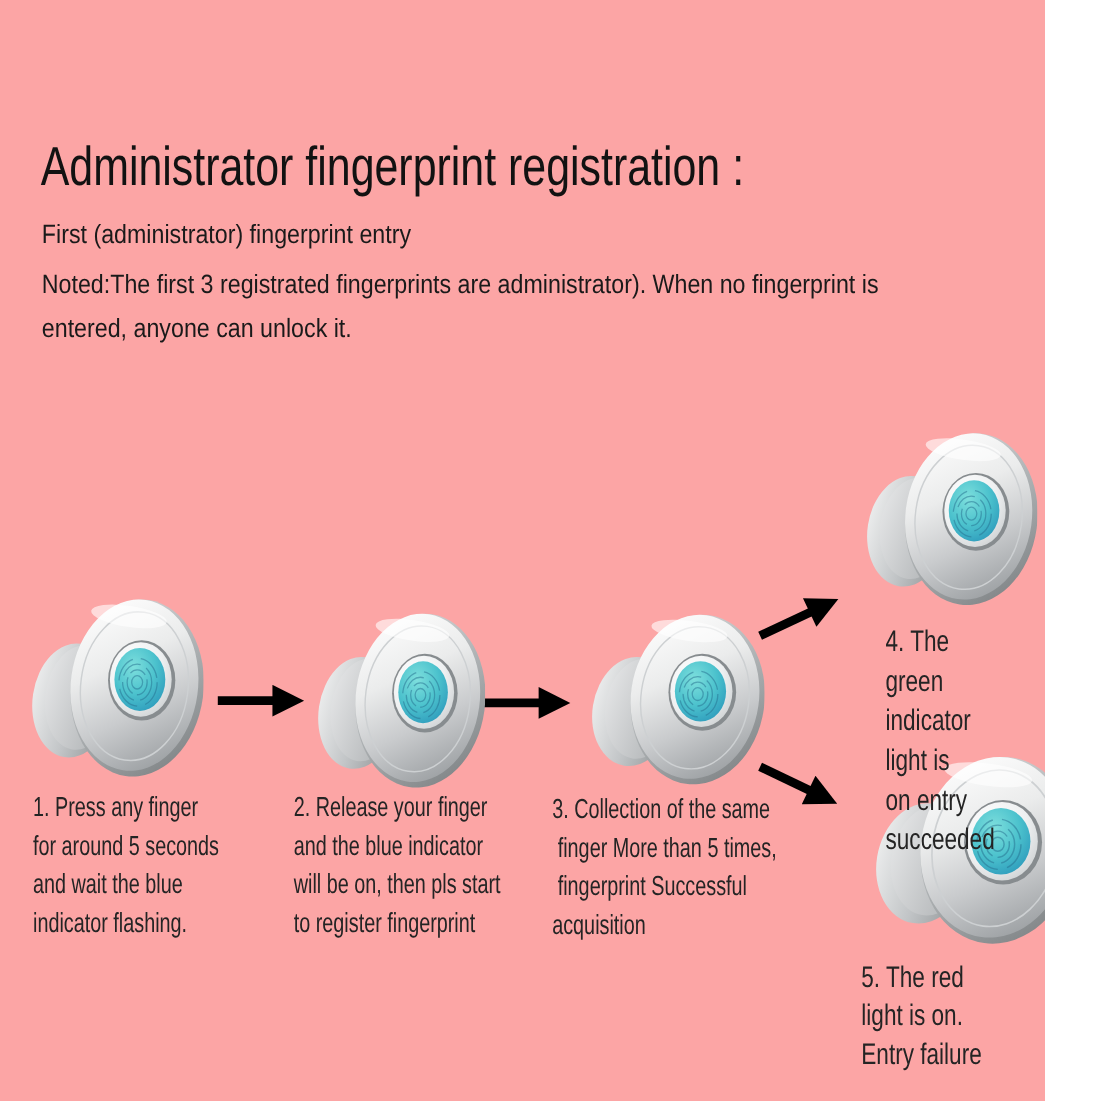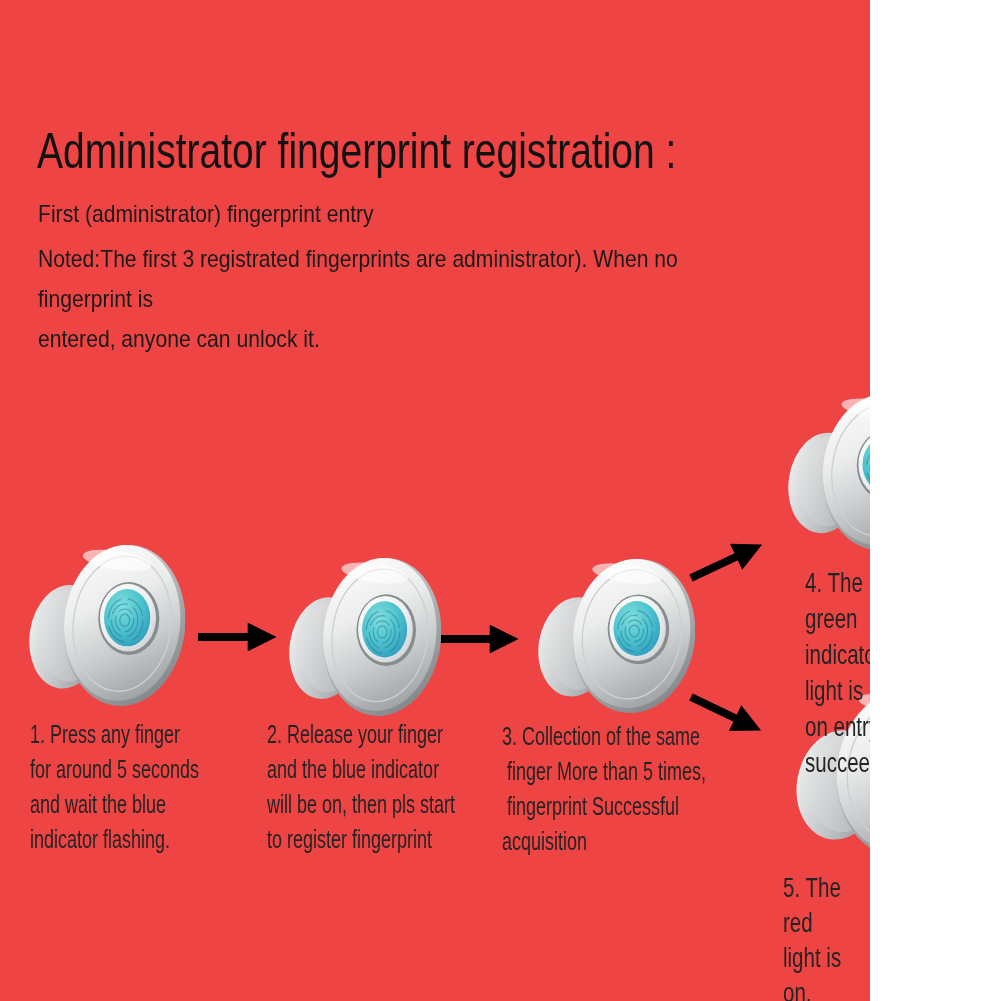--- a/index.html
+++ b/index.html
@@ -1,20 +1,20 @@
 <!DOCTYPE html>
 <html><head>
 <meta charset="utf-8">
 <style>
   html, body { margin: 0; padding: 0; background: #ffffff; }
   .canvas {
     position: relative;
-    width: 870px;
+    width: 950px;
     height: 1001px;
-    background: #ef4444;
+    background: #fca5a5;
     overflow: hidden;
     font-family: "Liberation Sans", sans-serif;
     color: #1e1e1e;
   }
   .title {
     position: absolute;
     left: 37px;
     top: 124px;
     font-size: 50px;
     line-height: 54px;

